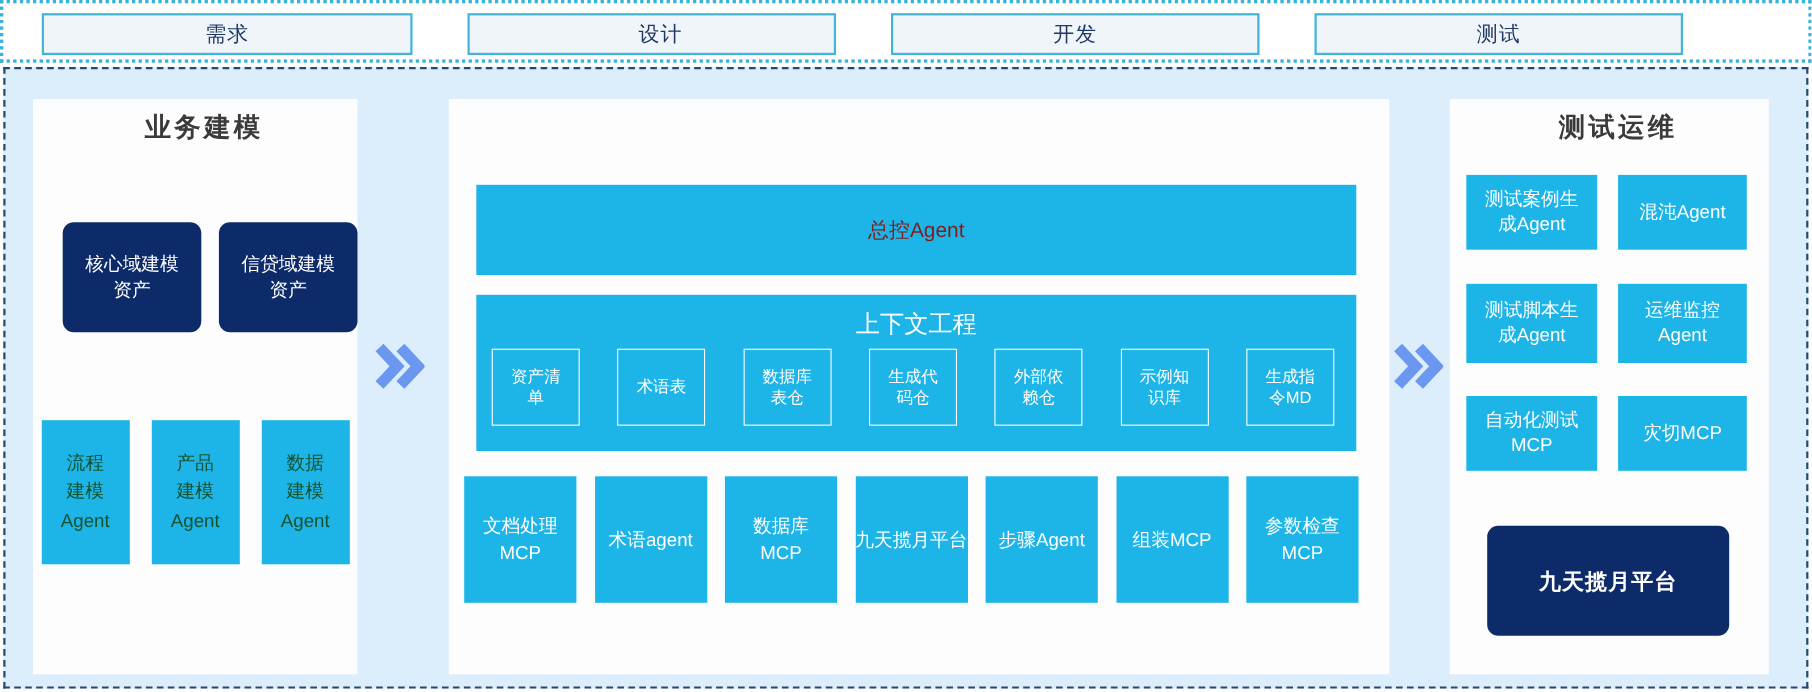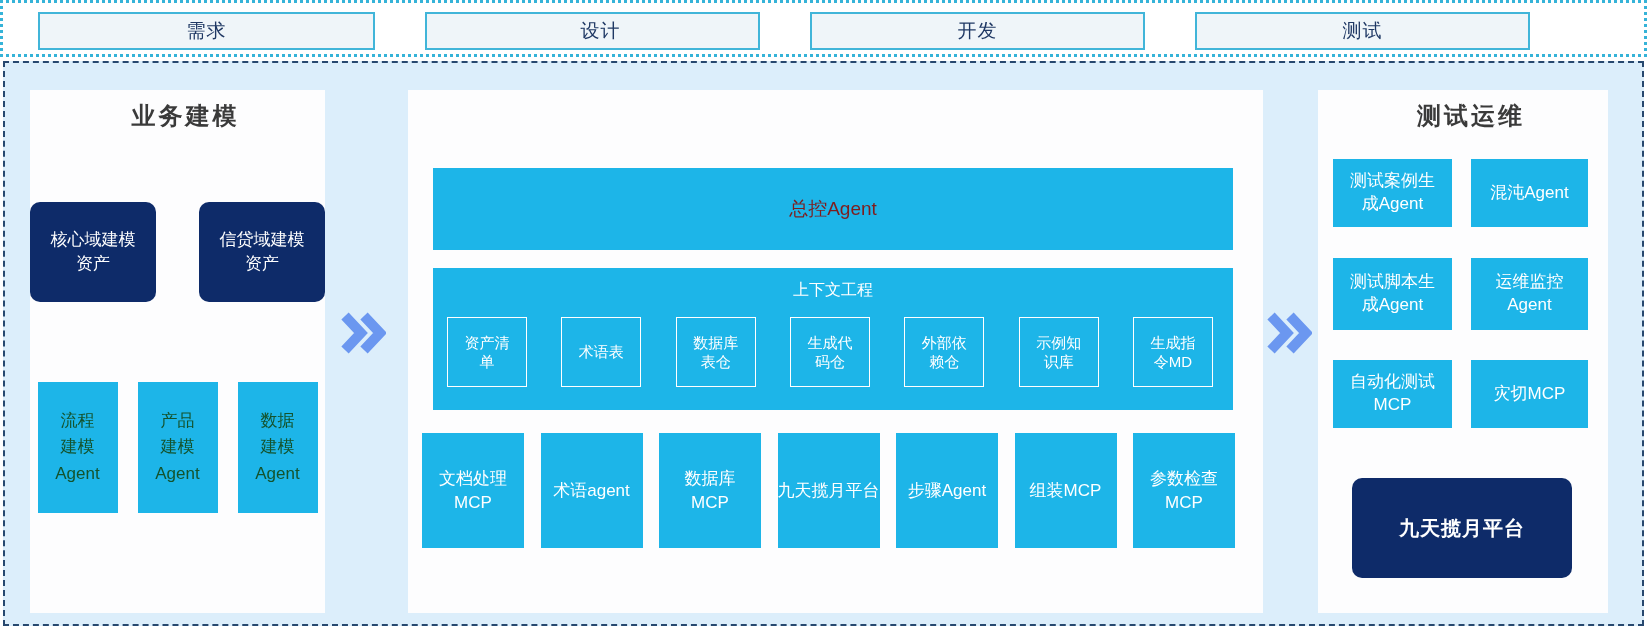--- a/index.html
+++ b/index.html
@@ -34,21 +34,21 @@
   .panel-left   { left:30px;   width:295px; }
   .panel-middle { left:408px;  width:855px; }
   .panel-right  { left:1318px; width:290px; }
   .panel-title {
     margin-top:10px; text-align:center;
     font-size:24px; font-weight:bold; color:#3a3a3a; letter-spacing:3px;margin-left:16px;
   }
   
   .asset-row {
     position:absolute; left:0; top:112px; width:100%;
-    display:flex; justify-content:space-between; gap:16px;
+    display:flex; justify-content:flex-end; gap:16px;
   }
   .dark-box {
     width:126px; height:100px; background:#0e2b69; border-radius:10px;
     color:#ffffff; font-size:17px; line-height:1.4;
     display:flex; align-items:center; justify-content:center;
     text-align:center; white-space:pre-line;
   }
   .agent-row {
     position:absolute; left:0; top:292px; width:100%;
     display:flex; justify-content:center; gap:20px;
@@ -63,21 +63,21 @@
   .master-bar {
     position:absolute; left:25px; top:78px; width:800px; height:82px;
     background:#1db5e8; color:#7f1d1d; font-size:19px;
     display:flex; align-items:center; justify-content:center;
   }
   .context-block {
     position:absolute; left:25px; top:178px; width:800px; height:142px;
     background:#1db5e8;
   }
   .context-title {
-    text-align:center; color:#ffffff; font-size:16px; padding-top:12px;
+    text-align:center; color:#ffffff; font-size:22px; padding-top:12px;
   }
   .context-items {
     position:absolute; left:14px; top:49px; width:766px;
     display:flex; justify-content:space-between;
   }
   .context-item {
     width:80px; height:70px; border:1px solid #ffffff;
     color:#ffffff; font-size:15px; line-height:1.3;
     display:flex; align-items:center; justify-content:center;
     text-align:center; white-space:pre-line;

